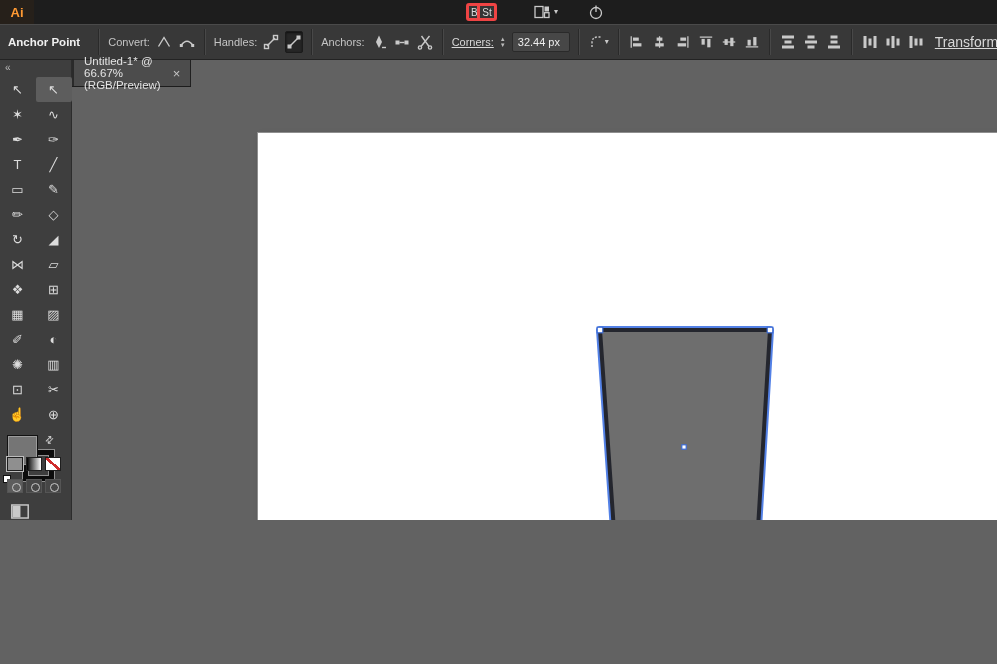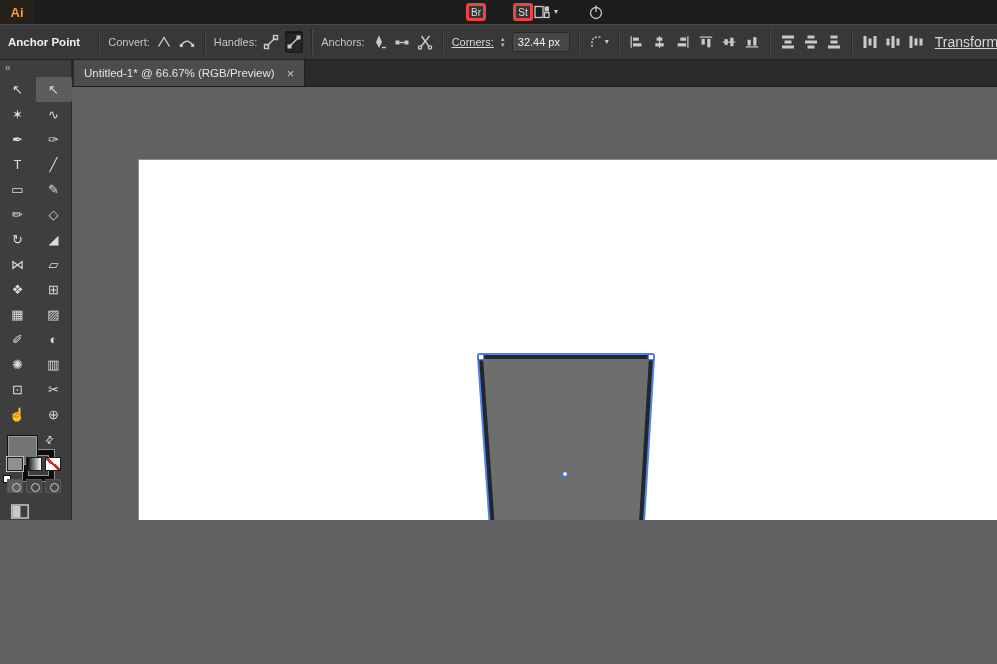--- a/index.html
+++ b/index.html
@@ -11,21 +11,21 @@
   .menubar{flex:0 0 24px;height:24px;background:#1d1d1d;display:flex;align-items:stretch;
     color:#e4e4e4;position:relative}
   .ai-logo{width:34px;display:flex;align-items:center;justify-content:center;
     color:#ff9a33;font-weight:bold;font-size:13px;background:#26201a}
   .menus{display:flex;align-items:center;padding-left:8px}
   .menu{padding:0 11px;line-height:24px;white-space:nowrap;cursor:default}
   .mb-badge{position:absolute;top:3px;width:20px;height:18px;border:3px solid #ef4444;
     border-radius:3px;background:#343434;color:#ddd;font-size:10px;display:flex;
     align-items:center;justify-content:center}
   .badge-br{left:466px}
-  .badge-st{left:513px}
+  .badge-st{left:477px}
   .ws{position:absolute;left:534px;top:3px;height:18px;display:flex;align-items:center;gap:4px}
   .chev{color:#c9c9c9;font-size:8px;line-height:1}
   .share{position:absolute;left:588px;top:3px;height:18px;display:flex;align-items:center}
   .mb-svg{width:16px;height:16px}
   .mb-svg *{stroke:#c9c9c9;stroke-width:1.3;fill:none}
   .mb-svg .f{fill:#c9c9c9;stroke:none}
 
   
   .controlbar{flex:0 0 36px;height:36px;background:#383838;border-top:1px solid #4a4a4a;
     border-bottom:1px solid #232323;display:flex;align-items:center;padding:0 8px;gap:5px;
@@ -78,21 +78,21 @@
     background:linear-gradient(to top right,transparent 43%,#cf2b2b 43%,#cf2b2b 57%,transparent 57%)}
 
   .dm-row{display:flex;gap:3px;padding:8px 0 0 7px}
   .dm{width:16px;height:14px;border:1px solid #555;background:#464646;position:relative}
   .dm.sel{background:#5d5d5d}
   .dm::after{content:"";position:absolute;left:4px;top:3px;width:7px;height:7px;border:1px solid #c9c9c9;border-radius:50%}
   .scr-row{padding:10px 0 0 9px}
   .scr{width:22px;height:17px;background:none;border:none;display:flex;align-items:center;justify-content:center}
 
   
-  .workarea{flex:1;display:flex;flex-direction:column;min-width:0}
+  .workarea{flex:1;display:flex;flex-direction:row;min-width:0}
   .tabbar{flex:0 0 27px;height:27px;background:#2a2a2a;display:flex;align-items:flex-end;
     border-bottom:1px solid #1c1c1c}
   .tab{height:26px;background:#4c4c4c;color:#e3e3e3;font-size:11.5px;display:flex;
     align-items:center;gap:12px;padding:0 10px;margin-left:2px;border-right:1px solid #202020;cursor:default}
   .tab-close{color:#c5c5c5;font-size:13px;line-height:1}
   .canvas{flex:1;background:#626262;position:relative;overflow:hidden}
   .artboard{position:absolute;left:67px;top:73px;width:858px;height:480px;background:#fff;
     box-shadow:0 0 0 1px #8f8f8f,3px 3px 7px rgba(0,0,0,.3)}
   .artboard svg{position:absolute;left:0;top:0}
 </style>

